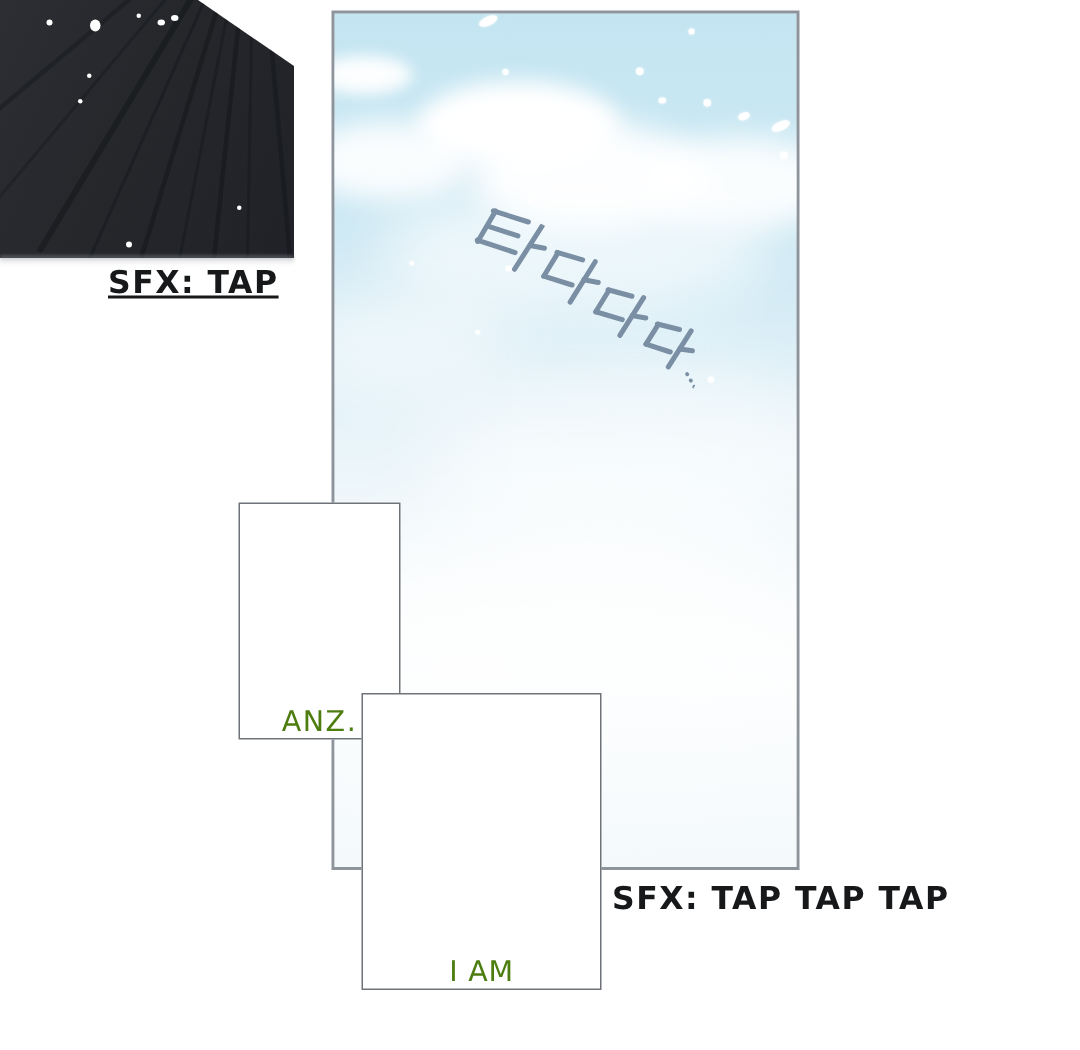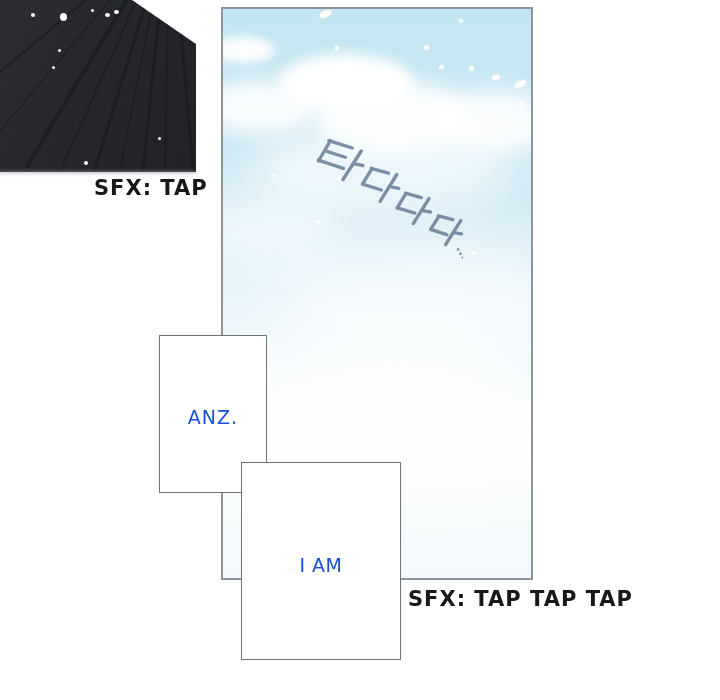--- a/index.html
+++ b/index.html
@@ -24,21 +24,21 @@
     left:0;top:170px;width:196px;height:7px;
     background:linear-gradient(to bottom,rgba(110,116,124,.55),rgba(180,185,190,.25) 55%,rgba(255,255,255,0));
     filter:blur(1px);
   }
 
   
   .sfx-caption{
     color:#17181a;font-weight:700;font-size:21px;letter-spacing:1px;
     white-space:nowrap;
   }
-  #sfx-top{left:94px;top:176px;}
+  #sfx-top{left:72px;top:176px;text-decoration:underline;}
   #sfx-bottom{left:408px;top:587px;}
 
   
   #sky-panel{
     left:221px;top:7px;width:312px;height:573px;box-sizing:border-box;
     border:2px solid #8d949b;overflow:hidden;
     background:linear-gradient(to bottom,#c3e5f1 0%,#cde9f4 22%,#d9edf6 45%,#e7f3f8 70%,#f0f7fa 100%);
   }
   .cloud{position:absolute;background:#ffffff;border-radius:50%;}
   #sky-haze{
@@ -54,22 +54,22 @@
   #korean-sfx svg{width:176px;height:54px;display:block;}
 
   .visually-hidden{
     position:absolute;width:1px;height:1px;overflow:hidden;
     clip:rect(0 0 0 0);white-space:nowrap;
   }
 
   
   .speech-box{
     box-sizing:border-box;background:#ffffff;border:1.5px solid #6e7378;
-    display:flex;flex-direction:column;align-items:center;justify-content:center;
-    color:#1d4ed8;text-align:center;
+    display:flex;flex-direction:column;align-items:center;justify-content:flex-end;
+    color:#4d7c0f;text-align:center;
   }
   #anz-box{left:159px;top:335px;width:108px;height:158px;z-index:2;padding-top:6px;}
   #sinner-box{left:241px;top:462px;width:160px;height:198px;z-index:3;padding-top:8px;}
   #anz-box .line{font-size:19px;letter-spacing:1px;}
   #sinner-box .line{font-size:19px;line-height:22px;letter-spacing:0.5px;}
 </style>
 </head>
 <body>
 
 <div id="dark-panel" class="abs">

